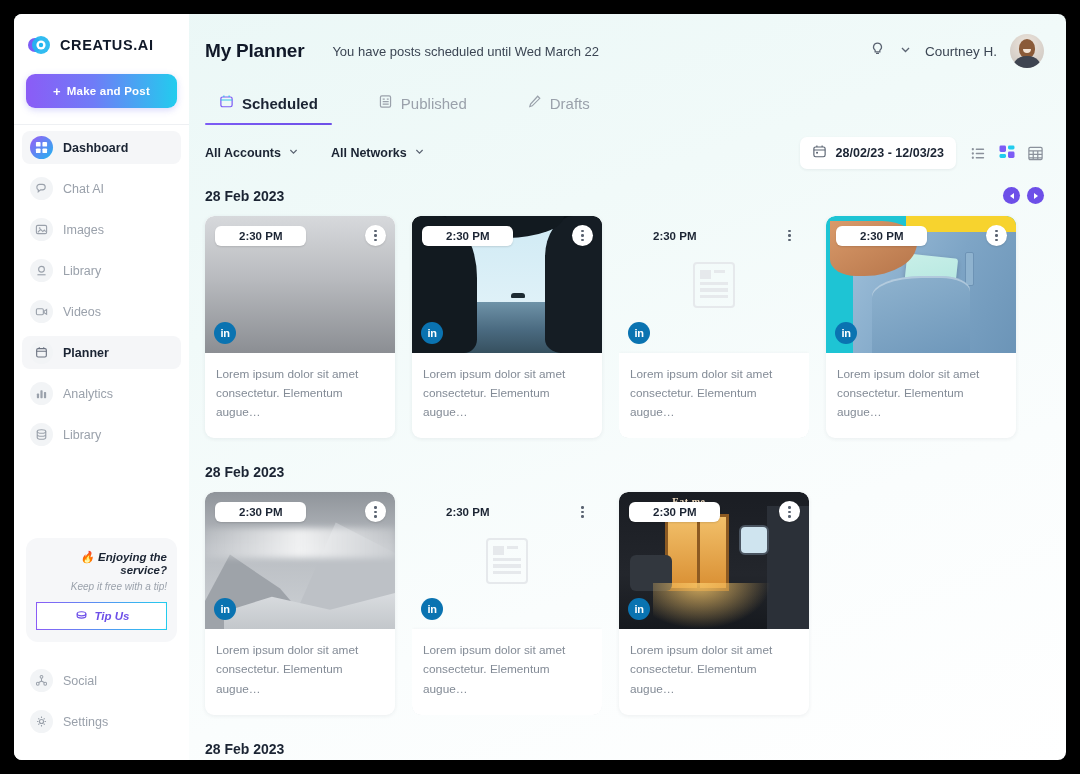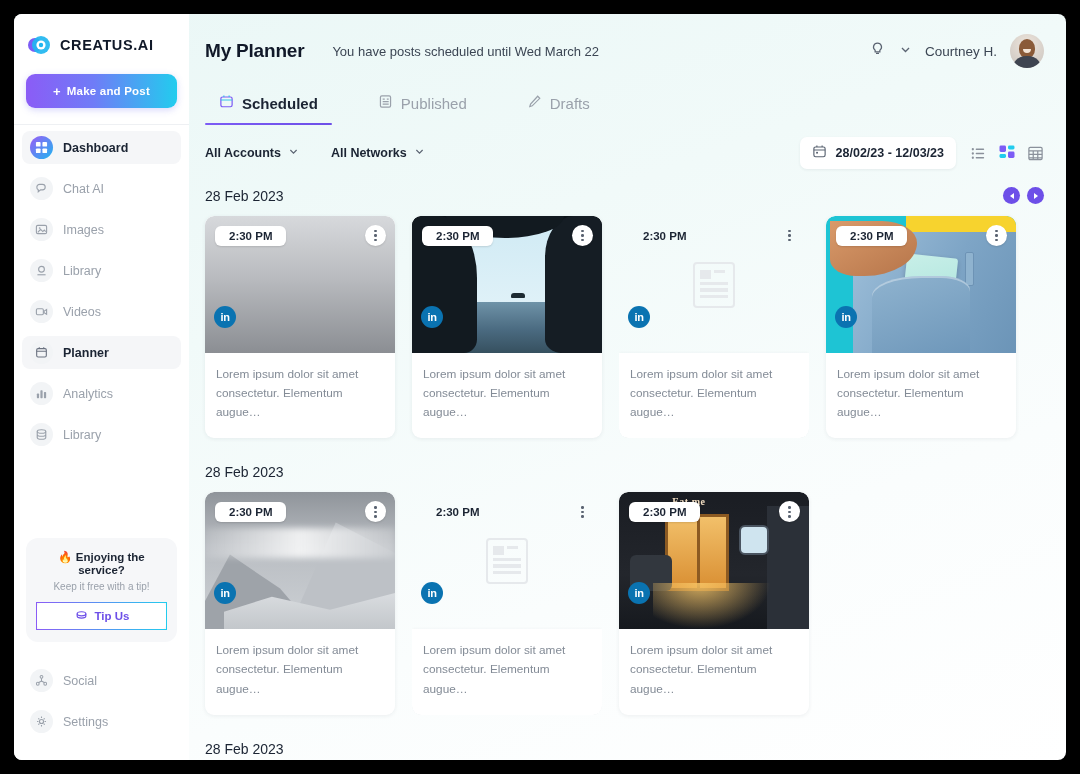--- a/index.html
+++ b/index.html
@@ -58,21 +58,21 @@
     background: #f2f4f6; flex: 0 0 23px;
     display: flex; align-items: center; justify-content: center;
   }
   .nav-ico.grad { background: linear-gradient(135deg,#9b5cf6,#1fb6f0); }
   .nav-ico svg { display: block; }
 
   
   .tip-card {
     margin: auto 12px 0 12px;
     background: #f6f7f9; border-radius: 12px;
-    padding: 12px 10px 12px 10px; text-align: center;
+    padding: 12px 10px 12px 10px; text-align: right; font-style: italic;
   }
   .tip-title { font-size: 11.5px; font-weight: bold; color: #1b2433; }
   .tip-sub { font-size: 10px; color: #9aa1ab; margin-top: 5px; }
   .tip-btn {
     margin-top: 10px; height: 28px; border-radius: 8px;
     background: #fff; border: 1.3px solid; border-image: linear-gradient(90deg,#8b5cf6,#22ccee) 1;
     border-color: #9f7cf3;
     display: flex; align-items: center; justify-content: center; gap: 6px;
     font-size: 11.5px; font-weight: bold; color: #6d4fe8; cursor: pointer;
   }
@@ -137,21 +137,21 @@
     background: #fff; border-radius: 7px;
     padding: 7px 12px; font-size: 12.5px; font-weight: bold; color: #1b2433;
     box-shadow: 0 1px 3px rgba(25,40,60,.07); cursor: pointer;
   }
   .viewtoggles { display: flex; align-items: center; gap: 11px; }
   .vt { cursor: pointer; display: flex; }
 
   
   .content { padding: 18px 22px 0 16px; height: calc(100% - 74px - 44px - 40px); }
   .day-head { display: flex; align-items: center; margin: 0 0 12px 0; }
-  .day-label { font-size: 14px; font-weight: normal; color: #1b2433; }
+  .day-label { font-size: 14px; font-weight: bold; color: #1b2433; }
   .day-nav { margin-left: auto; display: flex; gap: 7px; }
   .navbtn {
     width: 17px; height: 17px; border-radius: 50%;
     background: #6d4fe8; cursor: pointer;
     display: flex; align-items: center; justify-content: center;
   }
   .navbtn .tri {
     width: 0; height: 0; border-top: 3.5px solid transparent; border-bottom: 3.5px solid transparent;
   }
   .navbtn.prev .tri { border-right: 4.5px solid #fff; }
@@ -163,36 +163,36 @@
     background: #fff; box-shadow: 0 1px 4px rgba(25,40,60,.07);
   }
   .card.plain { background: rgba(255,255,255,0); box-shadow: none; }
   .card.plain .card-body { background: #fff; box-shadow: 0 1px 4px rgba(25,40,60,.07); border-radius: 0 0 9px 9px;}
   .media {
     height: 137px; position: relative; overflow: hidden; border-radius: 9px 9px 0 0;
   }
   .media.empty { background: transparent; display: flex; align-items: center; justify-content: center; }
   .time-badge {
     position: absolute; left: 10px; top: 10px; z-index: 4;
-    background: #fff; border-radius: 6px; padding: 4px 14px;
+    background: #fff; border-radius: 6px; padding: 4px 24px;
     font-size: 11.5px; font-weight: bold; color: #1b2433;
     box-shadow: 0 1px 2px rgba(0,0,0,.12);
   }
   .time-badge.flat { background: transparent; box-shadow: none; }
   .dots {
     position: absolute; right: 9px; top: 9px; z-index: 4;
     width: 21px; height: 21px; border-radius: 50%;
     background: #fff; display: flex; flex-direction: column;
     align-items: center; justify-content: center; gap: 2px;
     cursor: pointer; box-shadow: 0 1px 2px rgba(0,0,0,.12);
   }
   .dots.flat { background: transparent; box-shadow: none; }
   .dots i { width: 2.6px; height: 2.6px; border-radius: 50%; background: #5b6472; display:block; }
   .sn-badge {
-    position: absolute; left: 9px; bottom: 25px; z-index: 4;
+    position: absolute; left: 9px; bottom: 9px; z-index: 4;
     width: 22px; height: 22px; border-radius: 50%;
     background: #0a73b1; color: #fff;
     font-size: 11px; font-weight: bold;
     display: flex; align-items: center; justify-content: center;
     letter-spacing: -0.3px;
   }
   .card-body { padding: 12px 11px 16px 11px; }
   .caption { font-size: 11.8px; line-height: 1.62; color: #838b96; }
 
   .ph-doc { width: 42px; height: 46px; border: 2.5px solid #e6e9ec; border-radius: 4px;

